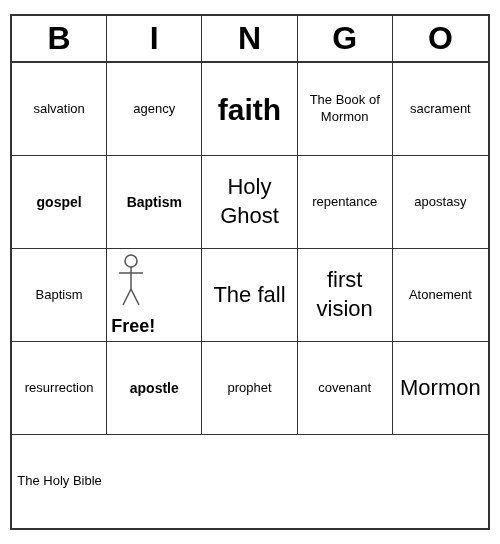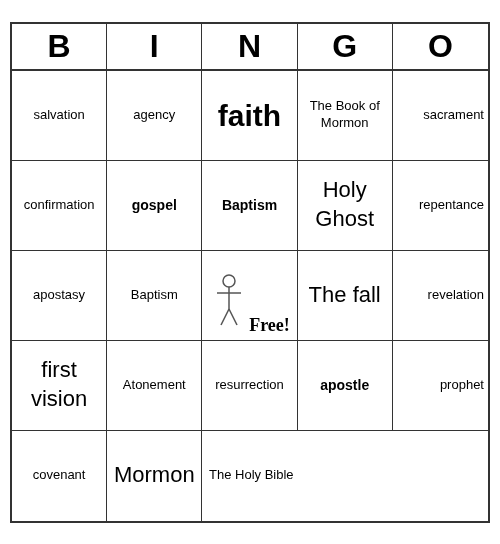--- a/index.html
+++ b/index.html
@@ -44,21 +44,20 @@
       align-items: center;
       justify-content: center;
       text-align: center;
       padding: 4px;
       min-height: 90px;
       position: relative;
     }
     .bingo-cell:last-child,
     .bingo-cell:nth-child(5n) {
       border-right: none;
-      justify-content: flex-end;
     }
     .bingo-cell:nth-child(n+21) {
       border-bottom: none;
     }
     .cell-text {
       font-size: 13px;
       line-height: 1.3;
     }
     .cell-text.medium {
       font-size: 14px;
@@ -67,24 +66,23 @@
     .cell-text.xlarge {
       font-size: 30px;
       font-weight: bold;
     }
     .cell-text.big {
       font-size: 22px;
       font-weight: normal;
     }
     .free-cell {
       display: flex;
-      flex-direction: row;
-      align-items: flex-end;
+      flex-direction: column;
+      align-items: flex-start;
       justify-content: center;
-      font-family: Liberation Serif, serif;
     }
     .free-figure {
       font-size: 36px;
       line-height: 1;
       margin-bottom: 2px;
       color: #555;
     }
     .free-label {
       font-size: 18px;
       font-weight: bold;
@@ -111,23 +109,20 @@
       <div class="bingo-cell">
         <span class="cell-text xlarge">faith</span>
       </div>
       <div class="bingo-cell">
         <span class="cell-text">The Book of Mormon</span>
       </div>
       <div class="bingo-cell">
         <span class="cell-text">sacrament</span>
       </div>
       <div class="bingo-cell">
-        <span class="cell-text">confirmation</span>
-      </div>
-      <div class="bingo-cell">
         <span class="cell-text medium">gospel</span>
       </div>
       <div class="bingo-cell">
         <span class="cell-text medium">Baptism</span>
       </div>
       <div class="bingo-cell">
         <span class="cell-text big">Holy Ghost</span>
       </div>
       <div class="bingo-cell">
         <span class="cell-text">repentance</span>
@@ -145,23 +140,20 @@
         <line x1="8" y1="20" x2="32" y2="20" stroke="#555" stroke-width="1.5"></line>
         <line x1="20" y1="36" x2="12" y2="52" stroke="#555" stroke-width="1.5"></line>
         <line x1="20" y1="36" x2="28" y2="52" stroke="#555" stroke-width="1.5"></line>
       </svg></div>
         <div class="free-label">Free!</div>
       </div>
       <div class="bingo-cell">
         <span class="cell-text big">The fall</span>
       </div>
       <div class="bingo-cell">
-        <span class="cell-text">revelation</span>
-      </div>
-      <div class="bingo-cell">
         <span class="cell-text big">first vision</span>
       </div>
       <div class="bingo-cell">
         <span class="cell-text">Atonement</span>
       </div>
       <div class="bingo-cell">
         <span class="cell-text">resurrection</span>
       </div>
       <div class="bingo-cell">
         <span class="cell-text medium">apostle</span>

